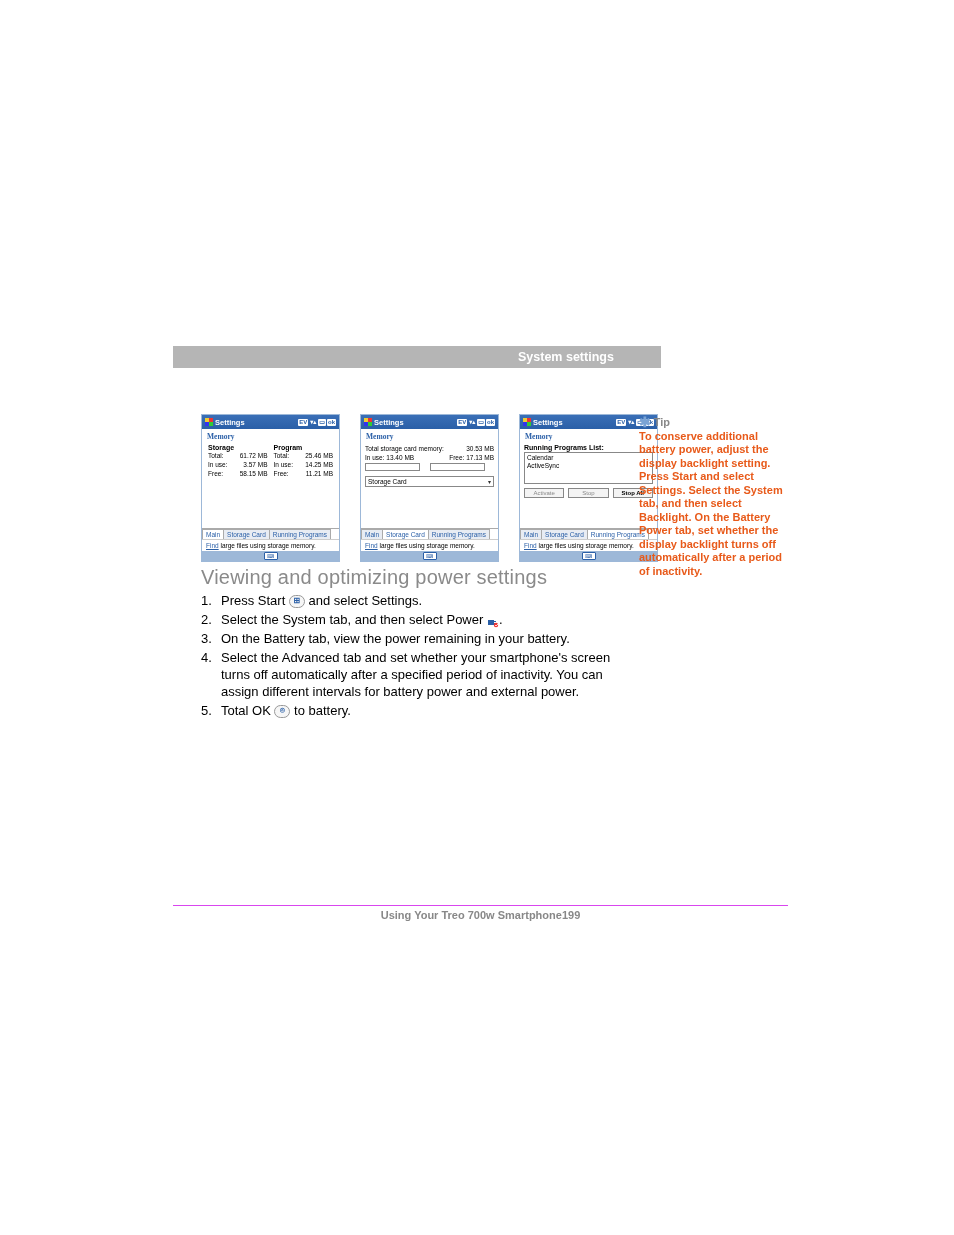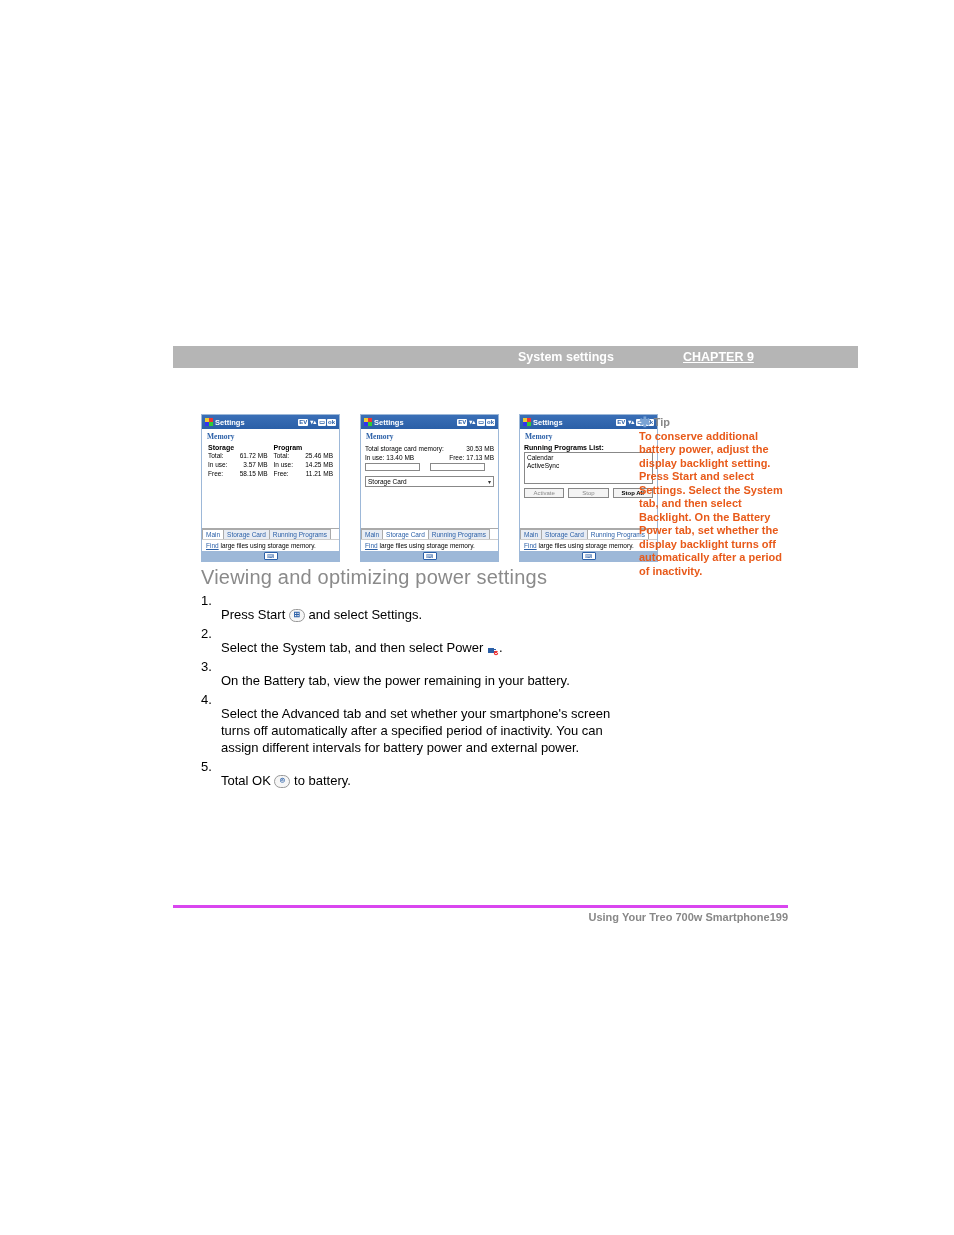--- a/index.html
+++ b/index.html
@@ -11,21 +11,21 @@
     height: 1235px;
     position: relative;
     color: #000;
   }
 
   
   .header-bar {
     position: absolute;
     top: 346px;
     left: 173px;
-    width: 685px;
+    width: 488px;
     height: 22px;
     background: #b5b5b5;
     display: flex;
     align-items: center;
     color: #fff;
     font-size: 12.5px;
     font-weight: bold;
   }
   .header-left {
     position: absolute;
@@ -177,21 +177,21 @@
   .steps {
     position:absolute;
     top: 590px;
     left: 201px;
     width: 414px;
     font-size:13px;
     line-height:17px;
   }
   .step { display:flex; margin-top:2px;}
   .step .num { width:20px; flex-shrink:0;}
-  .step .txt { flex:1;margin-top:14px; }
+  .step .txt { flex:1; }
 
   .inline-icon {
     display:inline-block;
     width:14px; height:11px;
     border:1px solid #999;
     border-radius:7px;
     vertical-align:middle;
     text-align:center;
     font-size:8px;
     line-height:10px;
@@ -222,24 +222,24 @@
     font-weight:bold;
   }
   .asterisk { color:#7aa3d4; font-size:14px; vertical-align:middle;}
 
   
   .page-footer {
     position:absolute;
     top: 905px;
     left: 173px;
     width: 615px;
-    border-top:3px solid #d946ef;
+    border-top:1px solid #d946ef;
     padding-top:3px;
     display:flex;
-    justify-content:flex-end;
+    justify-content:center;
     font-size:11px;
     color:#888;
     font-weight:bold;
   }
 
 </style>
 </head>
 <body>
 
 <div class="header-bar">

